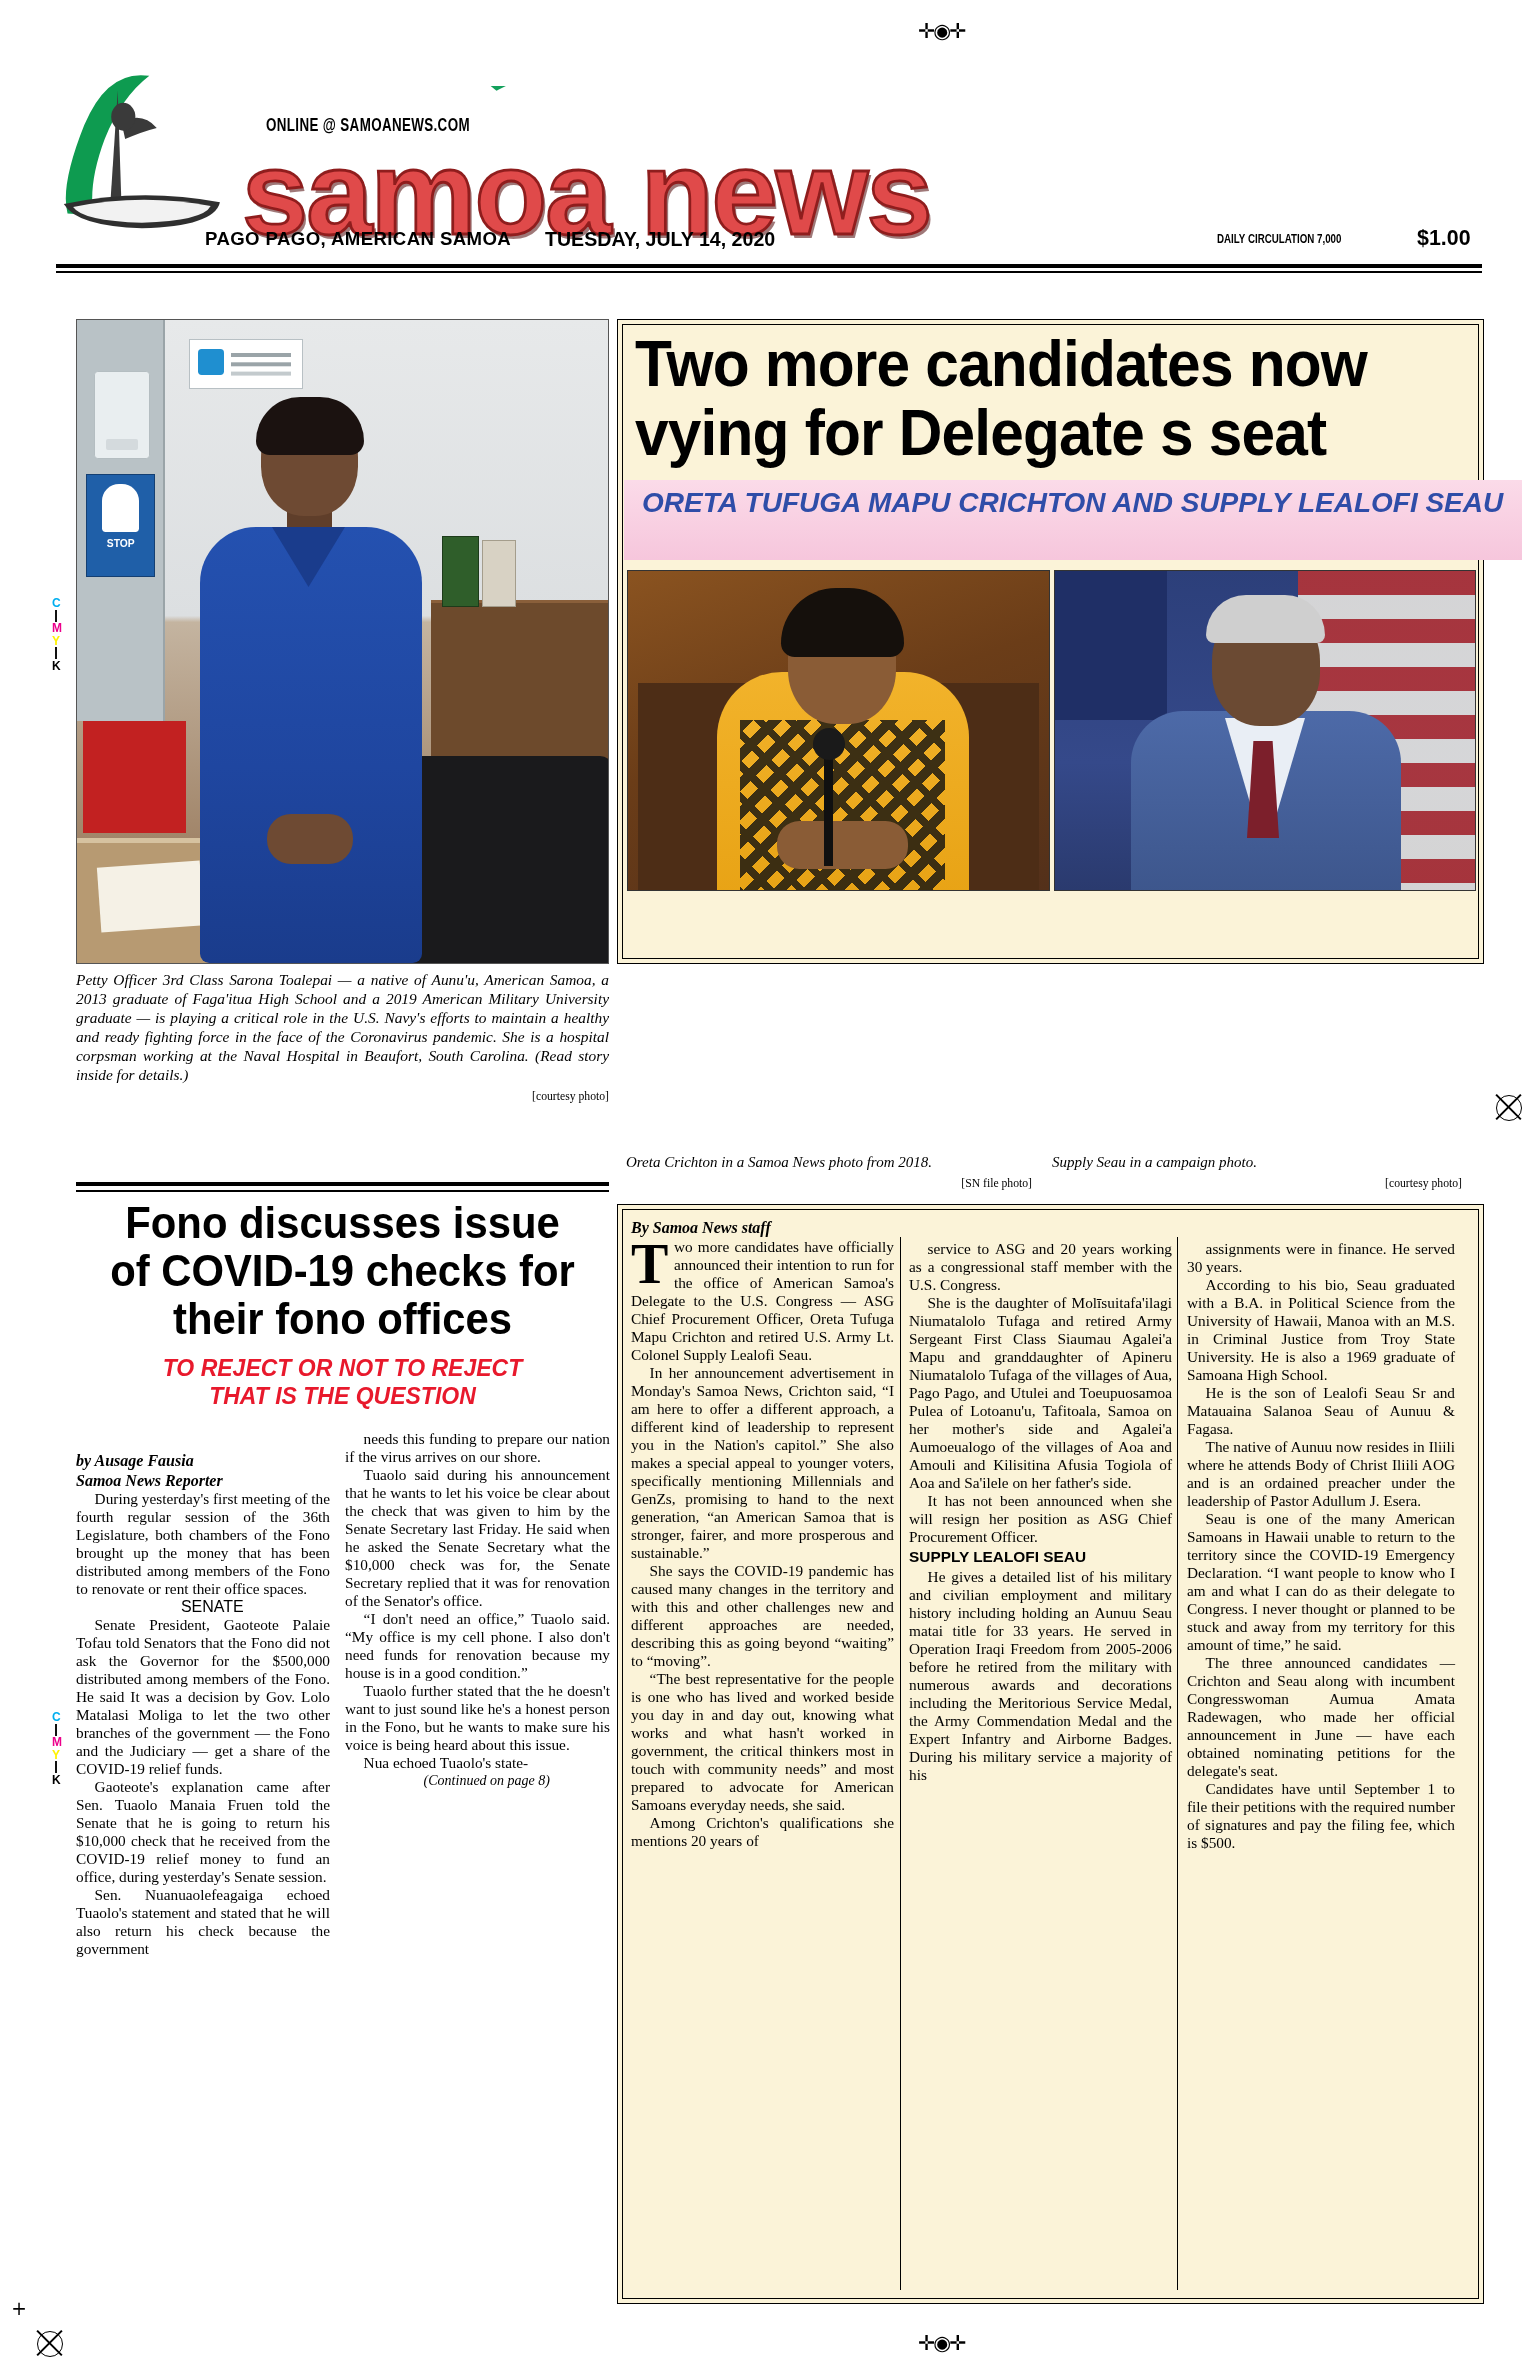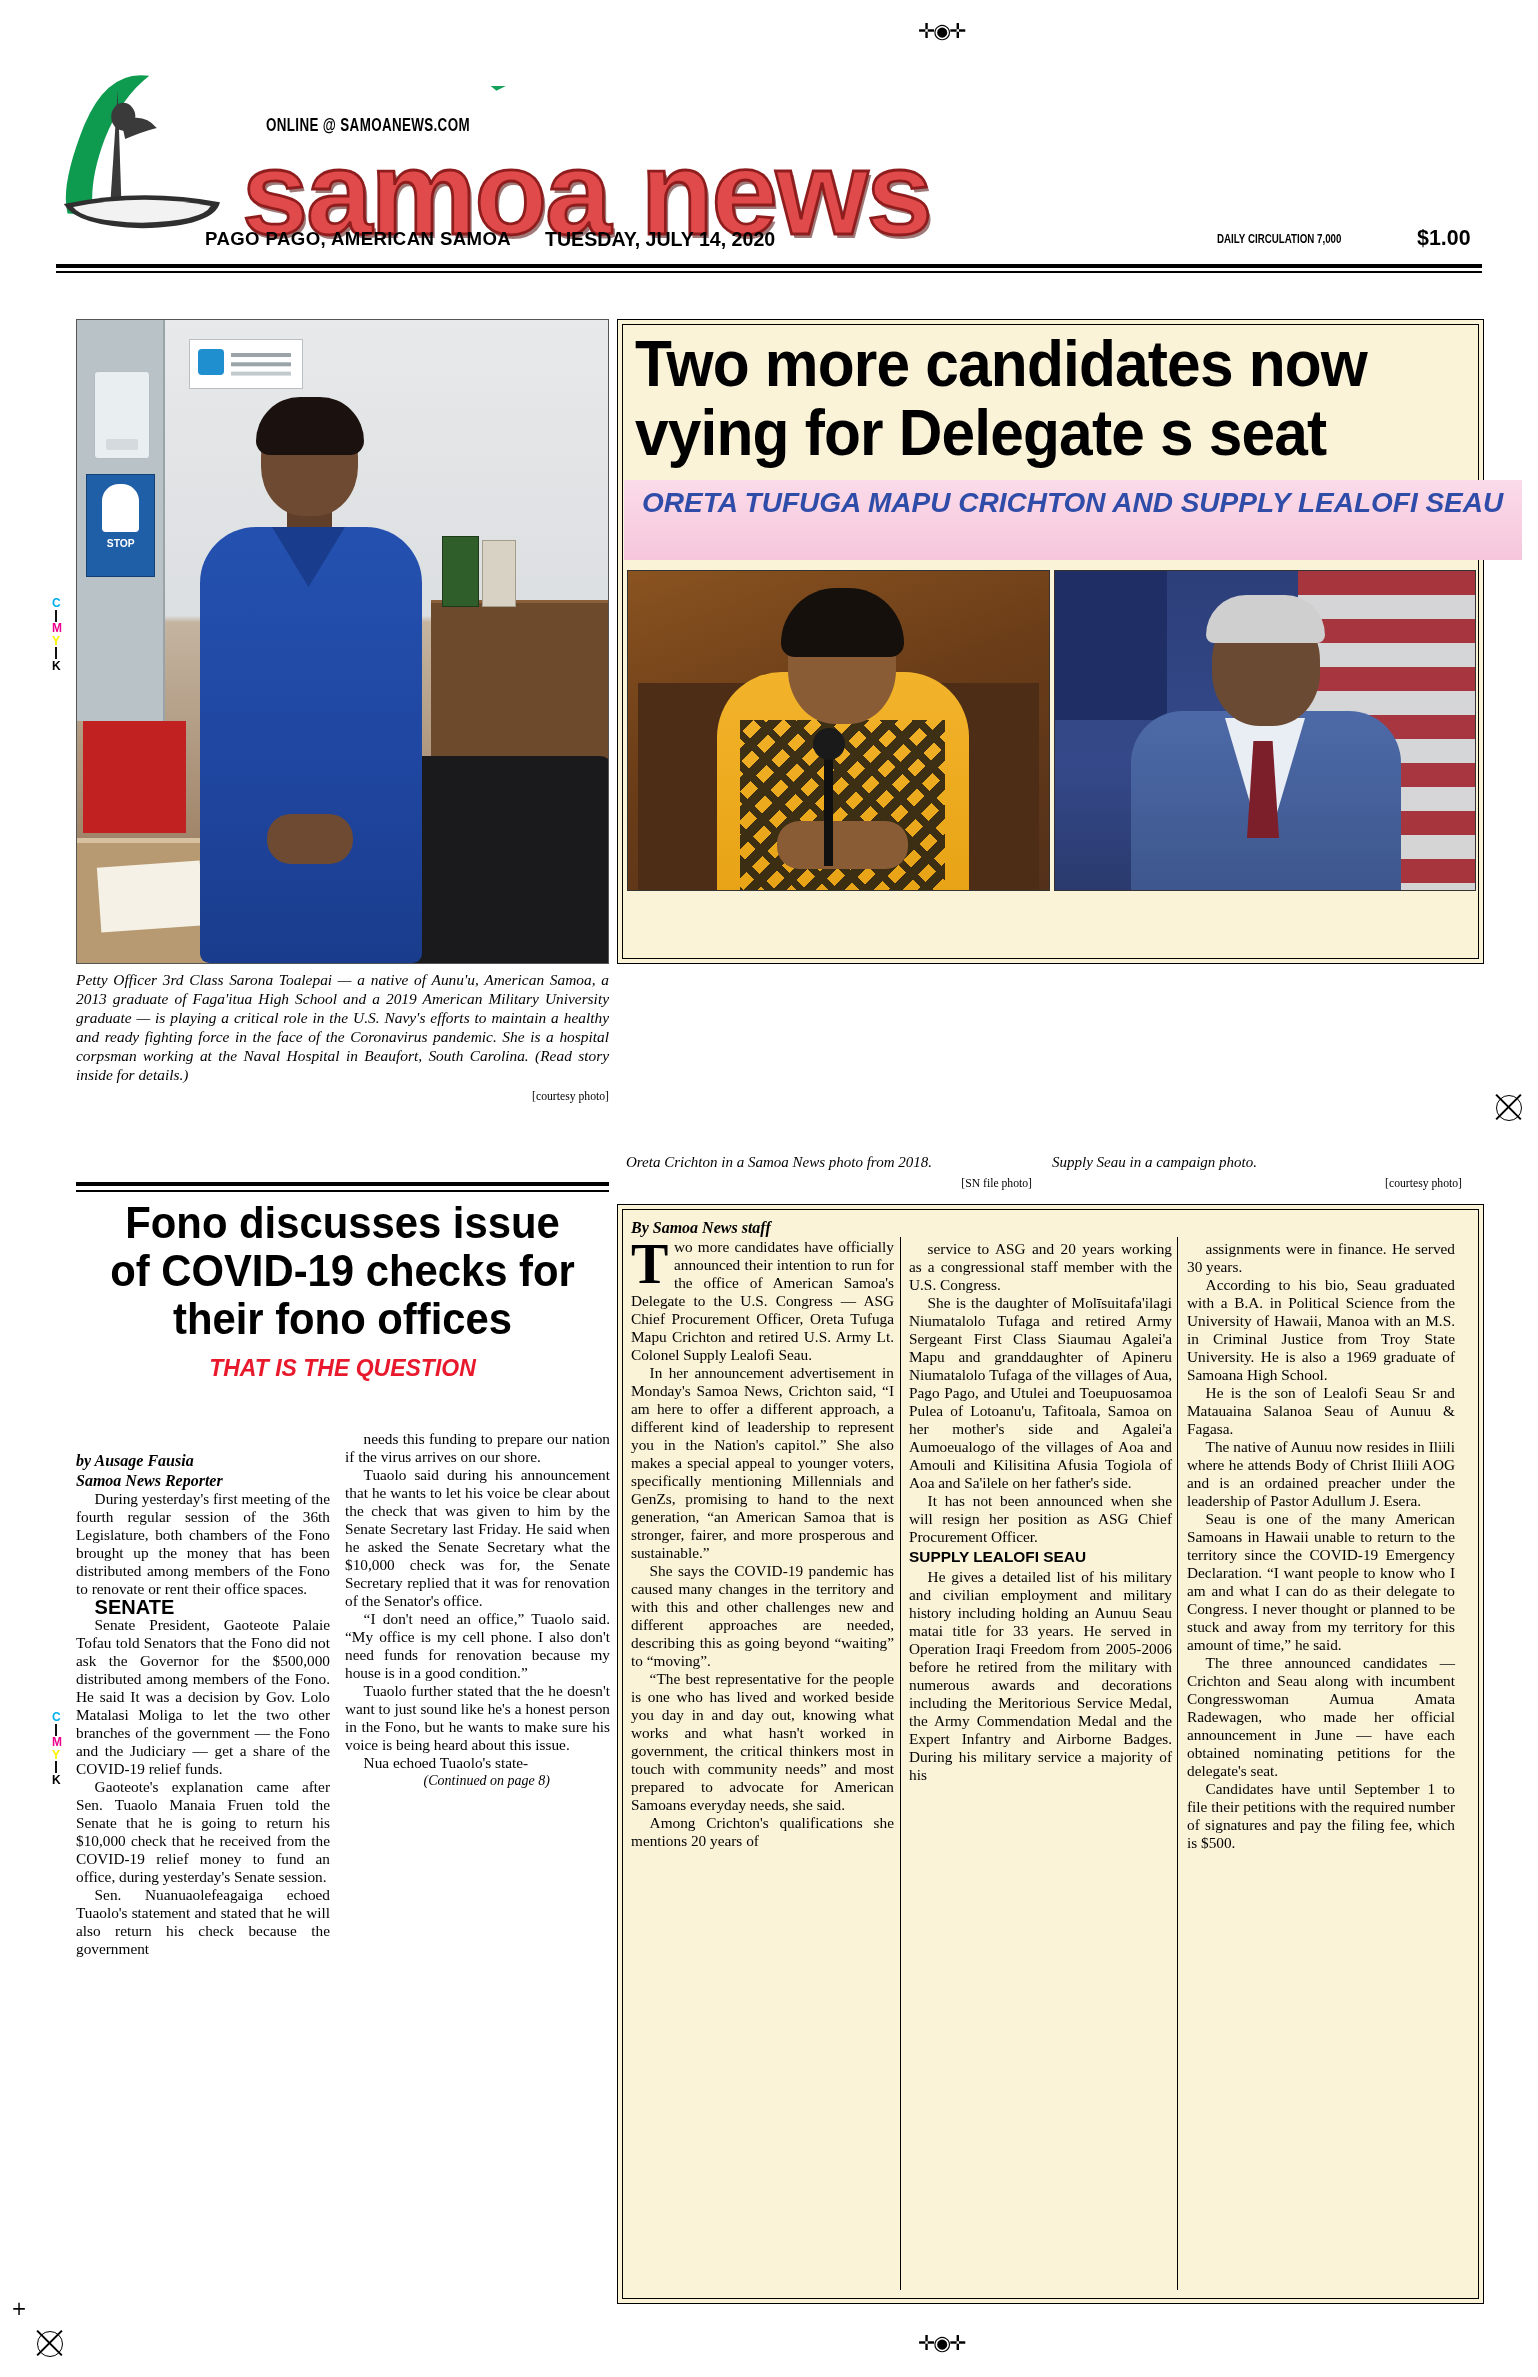--- a/index.html
+++ b/index.html
@@ -185,22 +185,22 @@
   .fono-kicker{position:absolute;left:76px;top:1354px;width:533px;color:#e8192c;
            font-family:"Liberation Sans",sans-serif;font-weight:bold;font-style:italic;
            font-size:23px;line-height:28px;text-align:center;}
   .byline{font-family:"Liberation Serif",serif;font-weight:bold;font-style:italic;
           font-size:16px;line-height:19.6px;}
 
   
   .col{position:absolute;font-family:"Liberation Serif",serif;font-size:15.3px;
        line-height:18px;text-align:justify;}
   .col p{margin:0;text-indent:18.6px;}
-  .subhead{text-indent:0;font-family:"Liberation Sans",sans-serif;
-           font-weight:bold;font-size:20px;margin:1.9px 0;}
+  .subhead{text-align:center;text-indent:0;font-family:"Liberation Sans",sans-serif;
+           font-weight:normal;font-size:16px;margin:1.9px 0;}
   .contd{text-align:center;text-indent:0;font-style:italic;font-size:14px;margin-top:5.6px;}
 
   #lcolA{left:76px;top:1430px;width:254px;margin-top:21px;}
   #lcolB{left:345px;top:1430px;width:265px;}
 
   
   #storybox{position:absolute;left:617px;top:1204px;width:865px;height:1098px;
             border:1.9px solid #000;background:#fbf3d8;}
   #storybox .inner{position:absolute;left:3.7px;top:3.7px;right:3.7px;bottom:3.7px;border:0.9px solid #000;}
   .scol{position:absolute;font-family:"Liberation Serif",serif;font-size:15.3px;
@@ -331,20 +331,21 @@
 
 <div id="left-hr1"></div>
 <div id="left-hr2"></div>
 
 <div class="fono-hl">
   <div>Fono      discusses issue</div>
   <div>of COVID-19 checks for</div>
   <div>their fono offices</div>
 </div>
 <div class="fono-kicker">
+  <div>TO REJECT OR NOT TO REJECT</div>
   <div>THAT IS THE QUESTION</div>
 </div>
 
 <div class="col" id="lcolA">
   <div class="byline">by Ausage Fausia</div>
   <div class="byline">Samoa News Reporter</div>
   <p>During yesterday's first meeting of the fourth regular session of the 36th Legislature, both chambers of the Fono brought up the money that has been distributed among members of the Fono to renovate or rent their office spaces.</p>
   <p class="subhead">SENATE</p>
   <p>Senate President, Gaoteote Palaie Tofau told Senators that the Fono did not ask the Governor for the $500,000 distributed among members of the Fono. He said It was a decision by Gov. Lolo Matalasi Moliga to let the two other branches of the government — the Fono and the Judiciary — get a share of the COVID-19 relief funds.</p>
   <p>Gaoteote's explanation came after Sen. Tuaolo Manaia Fruen told the Senate that he is going to return his $10,000 check that he received from the COVID-19 relief money to fund an office, during yesterday's Senate session.</p>

